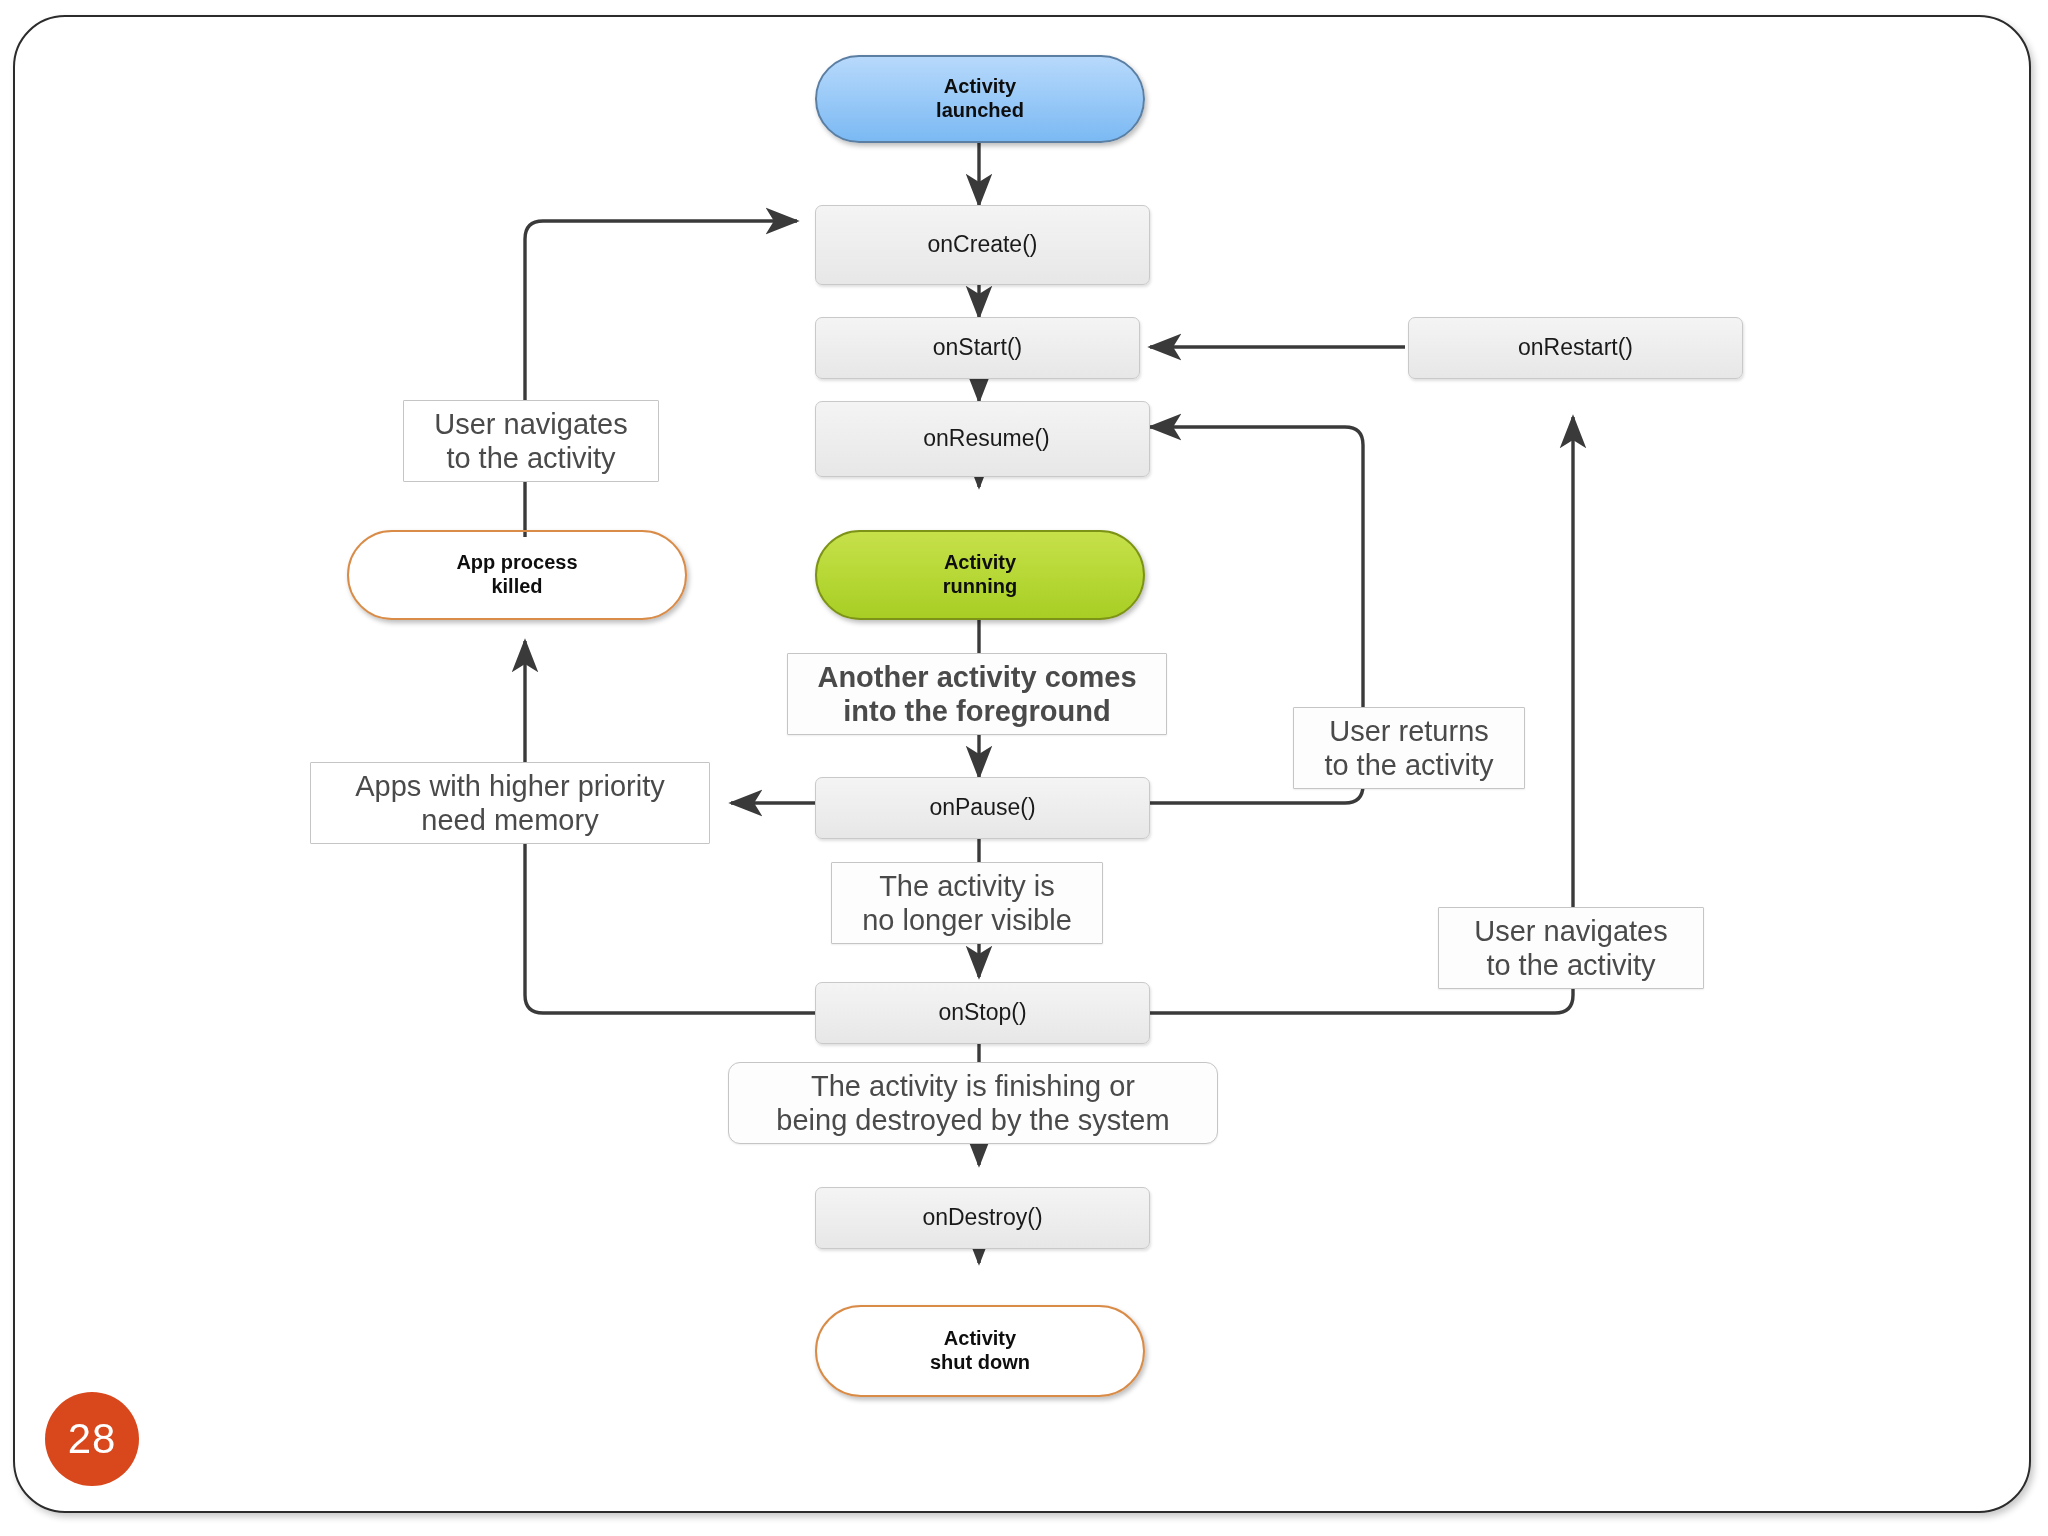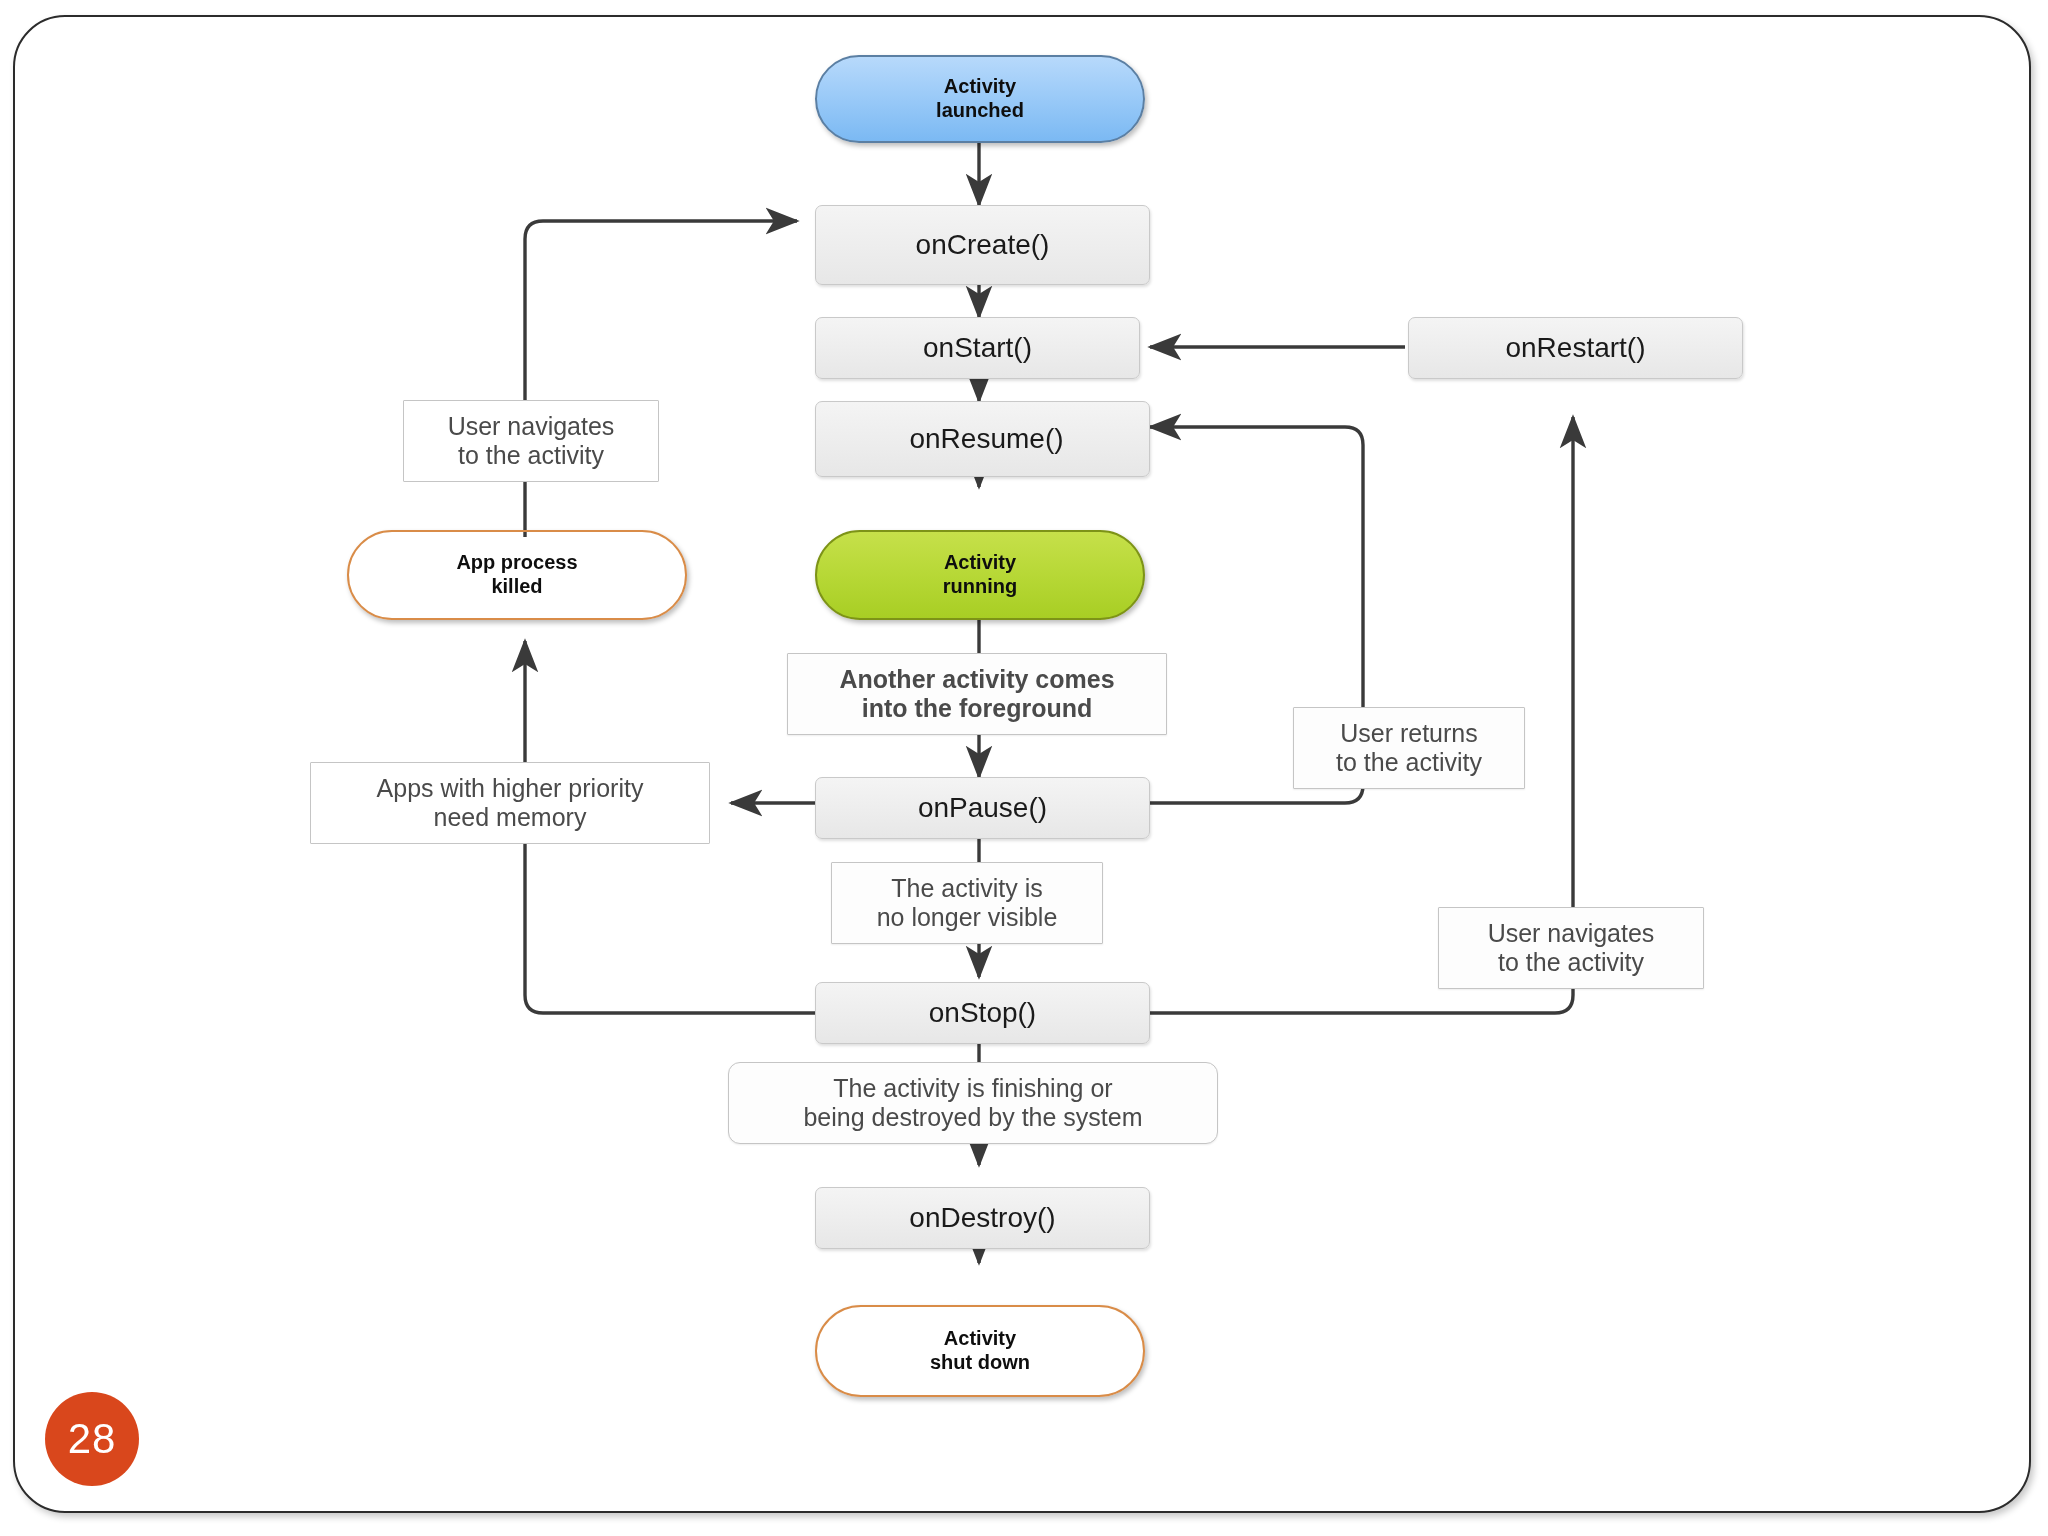--- a/index.html
+++ b/index.html
@@ -31,21 +31,21 @@
     text-align:center;
     line-height:1.18;
   }
 
   
   .method{
     background:linear-gradient(180deg,#f4f4f4 0%,#ededed 55%,#e7e7e7 100%);
     border:1px solid #c9c9c9;
     border-radius:7px;
     box-shadow:1px 2px 3px rgba(0,0,0,0.13);
-    font-size:28px;
+    font-size:23px;
     color:#1a1a1a;
   }
 
   
   .pill{
     border-radius:999px;
     font-weight:bold;
     font-size:20px;
     color:#0e0e0e;
     box-shadow:2px 3px 5px rgba(0,0,0,0.26);
@@ -60,21 +60,21 @@
   }
   .pill.orange{
     background:linear-gradient(180deg,#fbc79b 0%,#f9b customs 0%,#f9b47c 50%,#f7a264 100%);
     border:2px solid #d98c48;
   }
 
   
   .note{
     background:#fdfdfd;
     border:1px solid #c5c5c5;
-    font-size:25px;
+    font-size:29px;
     color:#4a4a4a;
     border-radius:1px;
     box-shadow:0 1px 2px rgba(0,0,0,0.07);
   }
   .note.plain{box-shadow:none;background:#ffffff;}
 
   
   #page-badge{
     position:absolute;
     left:30px;top:1375px;

